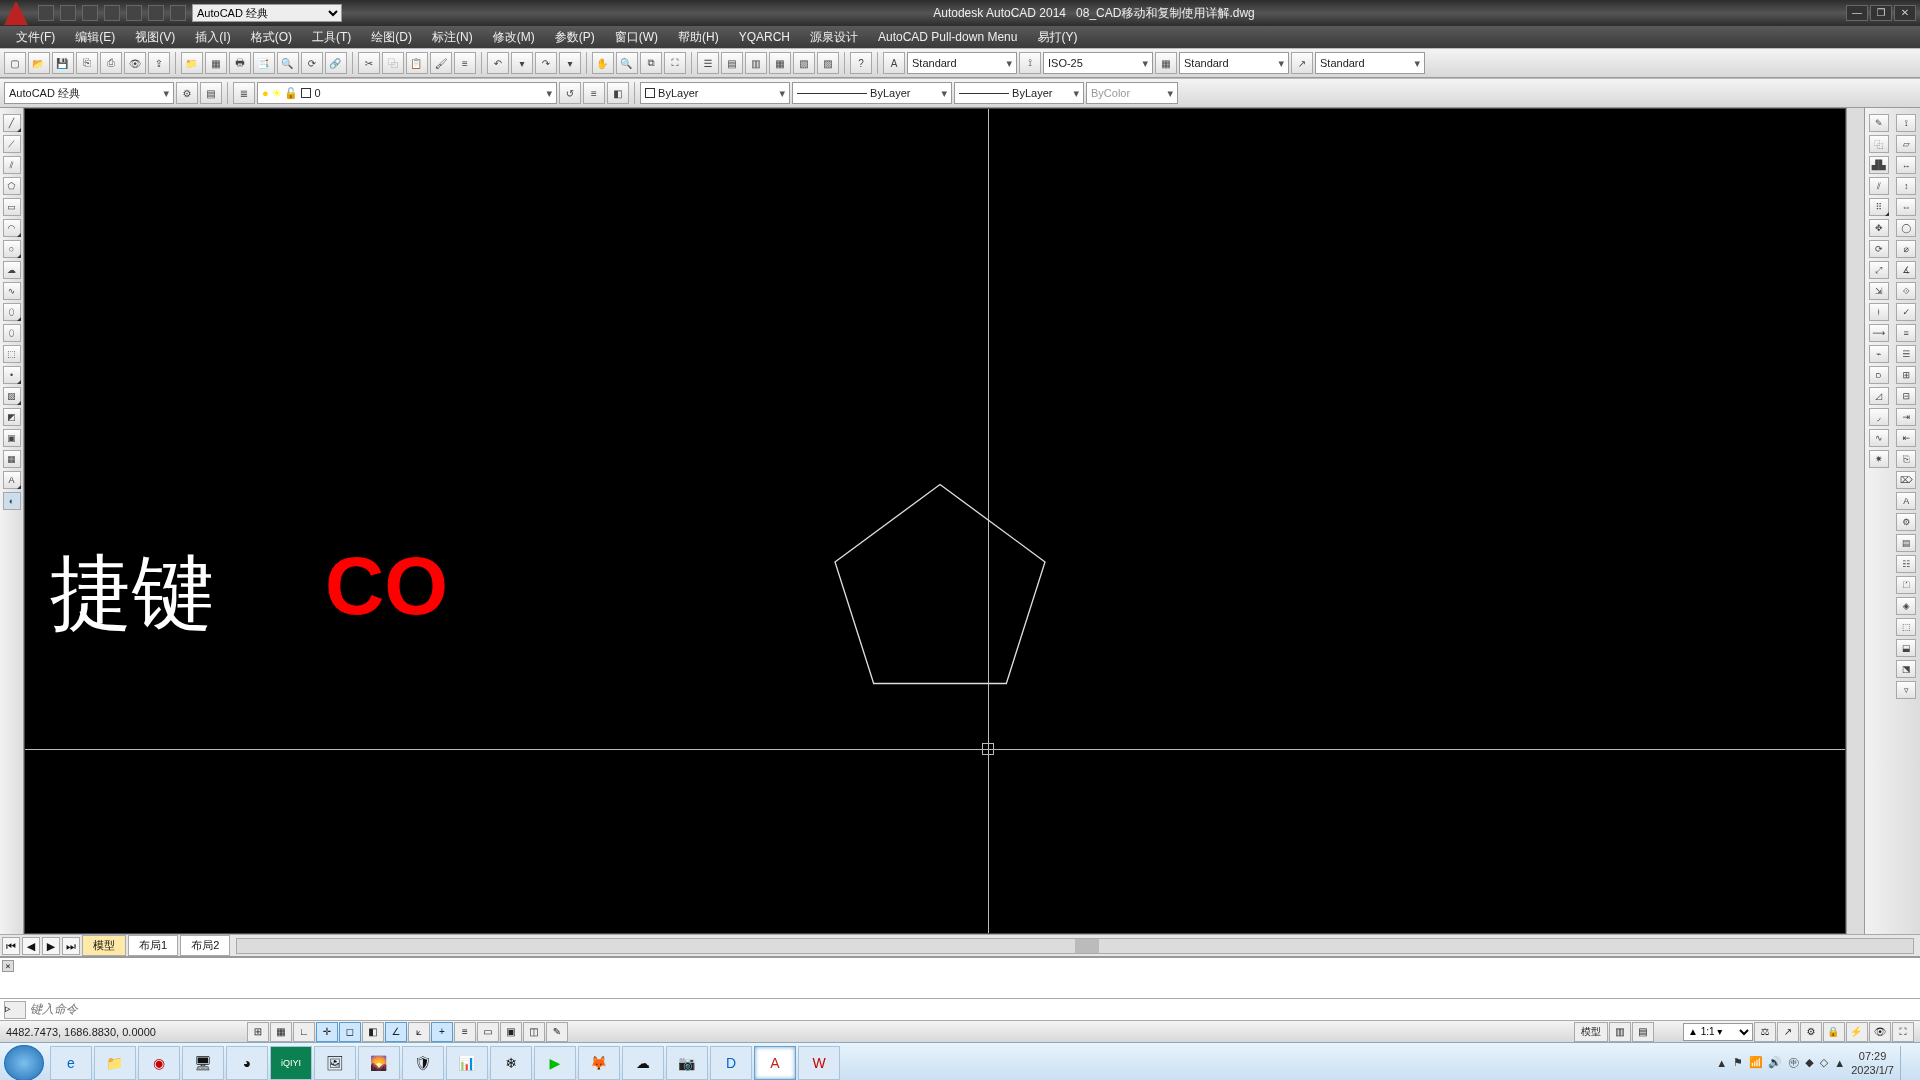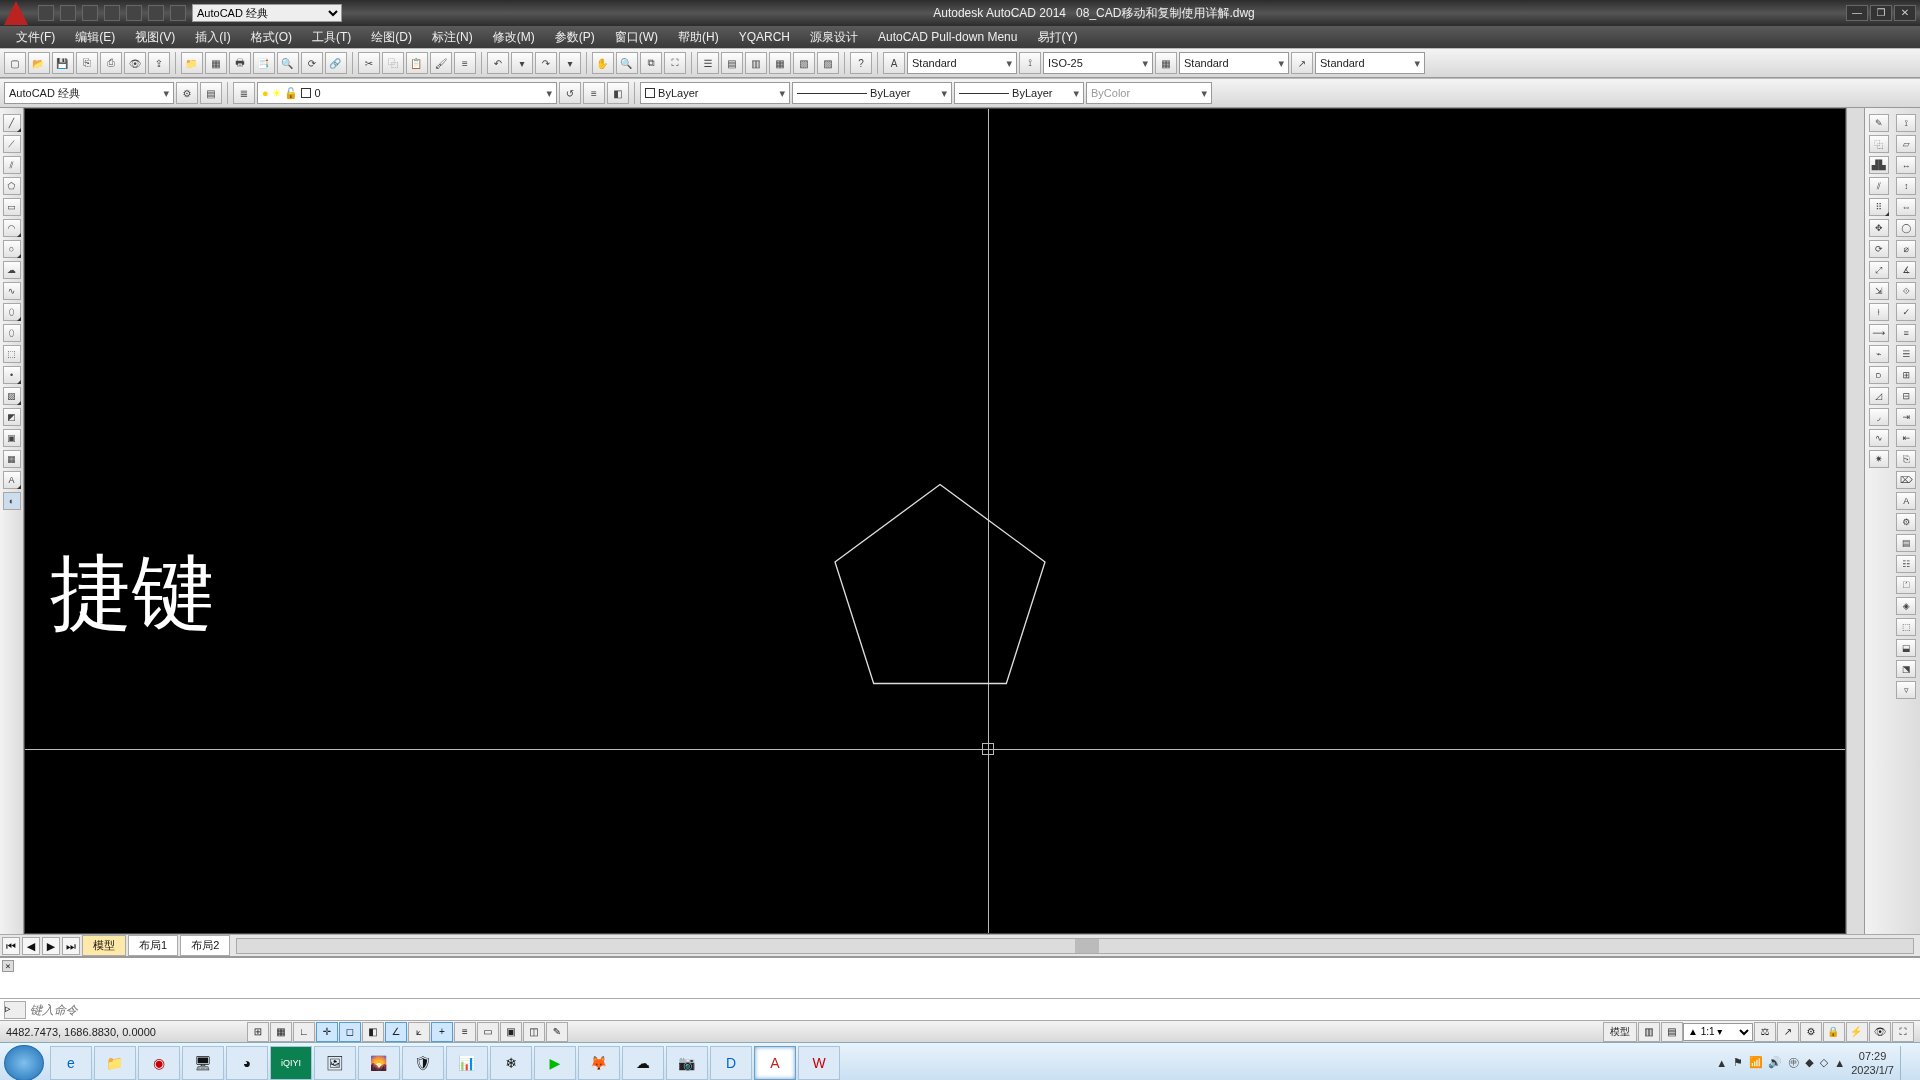--- a/index.html
+++ b/index.html
@@ -54,29 +54,29 @@
 .tabstrip .tab.active { background:#ffe9a8; }
 .hscroll-track { flex:1; height:16px; background:#dcdcdc; margin:0 6px; border:1px solid #aaa; position:relative; }
 .hscroll-thumb { position:absolute; left:50%; width:24px; height:100%; background:#bbb; }
 
 
 .cmdarea { height:42px; background:#fff; border-top:2px solid #999; display:flex; flex-direction:column; font-family:Consolas,monospace; font-size:12px; color:#222; padding:2px 4px; position:relative; }
 .cmdarea .closebtn { position:absolute; left:2px; top:2px; width:12px; height:12px; background:#ddd; border:1px solid #999; font-size:9px; text-align:center; line-height:10px; }
 .cmdarea .line { padding-left:18px; white-space:pre; }
 .cmdinput { height:22px; border-top:1px solid #aaa; display:flex; align-items:center; background:#fff; }
 .cmdinput .icon { width:22px; height:18px; border:1px solid #aaa; margin:0 4px; background:#eee; }
-.cmdinput input { flex:1; border:none; outline:none; font-family:Liberation Sans, sans-serif; font-size:12px; color:#a21caf; font-style:italic; }
+.cmdinput input { flex:1; border:none; outline:none; font-family:Liberation Mono, monospace; font-size:12px; color:#a21caf; font-style:italic; }
 
 
 .statusbar { height:22px; background:linear-gradient(#f4f4f4,#d8d8d8); border-top:1px solid #aaa; display:flex; align-items:center; font-size:11px; color:#222; padding:0 6px; }
 .statusbar .coords { width:240px; }
 .statusbar .sbtn { width:22px; height:20px; border:1px solid #aaa; background:#eee; margin-left:1px; text-align:center; line-height:18px; font-size:10px; }
 .statusbar .sbtn.on { background:#cde7ff; border-color:#5a9bd4; }
 .statusbar .spacer { flex:1; }
-.statusbar select { height:18px; font-size:10px; }
+.statusbar select { height:18px; font-size:10px;margin-left:29px; }
 
 
 .taskbar { height:40px; background:linear-gradient(#e9f3fb,#c8dff2); border-top:1px solid #8ab; display:flex; align-items:center; padding:0 4px; }
 .taskbar .start { width:40px; height:36px; border-radius:50%; background:radial-gradient(#7ec0ee,#1e6db3); border:1px solid #1e6db3; margin-right:6px; }
 .taskbar .ticon { width:42px; height:34px; border:1px solid #a8c4da; background:#dbeaf6; margin-right:2px; display:flex; align-items:center; justify-content:center; font-size:14px; }
 .taskbar .ticon.active { background:#fff; border-color:#6aa0cc; box-shadow:inset 0 0 4px #6aa0cc; }
 .taskbar .tray { margin-left:auto; display:flex; align-items:center; gap:6px; font-size:11px; color:#333; padding-right:6px; }
 .taskbar .clock { text-align:center; line-height:14px; }
 </style>
 </head>
@@ -205,21 +205,21 @@
     <span style="width:10px;height:10px;background:#fff;border:1px solid #333;display:inline-block;"></span>&nbsp;
     <span>0</span><span class="arrow">▾</span>
   </div>
   <div class="toolbtn">↺</div>
   <div class="toolbtn">≡</div>
   <div class="toolbtn">◧</div>
   <div class="sep"></div>
   <div class="combo" style="width:150px;"><span style="width:10px;height:10px;background:#fff;border:1px solid #333;display:inline-block;"></span>&nbsp;<span>ByLayer</span><span class="arrow">▾</span></div>
   <div class="combo" style="width:160px;"><span style="border-top:1px solid #333;width:70px;display:inline-block;"></span>&nbsp;<span>ByLayer</span><span class="arrow">▾</span></div>
   <div class="combo" style="width:130px;"><span style="border-top:1px solid #333;width:50px;display:inline-block;"></span>&nbsp;<span>ByLayer</span><span class="arrow">▾</span></div>
-  <div class="combo" style="width:126px;color:#999;">
+  <div class="combo" style="width:92px;color:#999;">
       <span>ByColor</span>
       <span class="arrow">▾</span>
     </div>
 </div>
 
 <div class="main">
 
   <div class="vtoolbar">
     <div class="toolbtn">╱<span class="marker"></span></div>
     <div class="toolbtn">⟋</div>
@@ -246,20 +246,21 @@
     <div class="canvas">
       <div class="crossV"></div>
       <div class="crossH"></div>
       <div class="pickbox"></div>
       <div class="pentagon">
         <svg viewBox="0 0 200 190">
             <polygon points="100,5 195,75 160,185 40,185 5,75" fill="none" stroke="#ddd" stroke-width="1.2"></polygon>
           </svg>
       </div>
       <div class="canvas-text1">捷键</div>
+      <div class="canvas-text2">CO</div>
     </div>
   </div>
 
   <div class="vscroll"></div>
 
   <div class="rightpanels">
     <div class="rcol">
       <div class="toolbtn">✎</div>
       <div class="toolbtn">⿻</div>
       <div class="toolbtn">▟▙</div>

